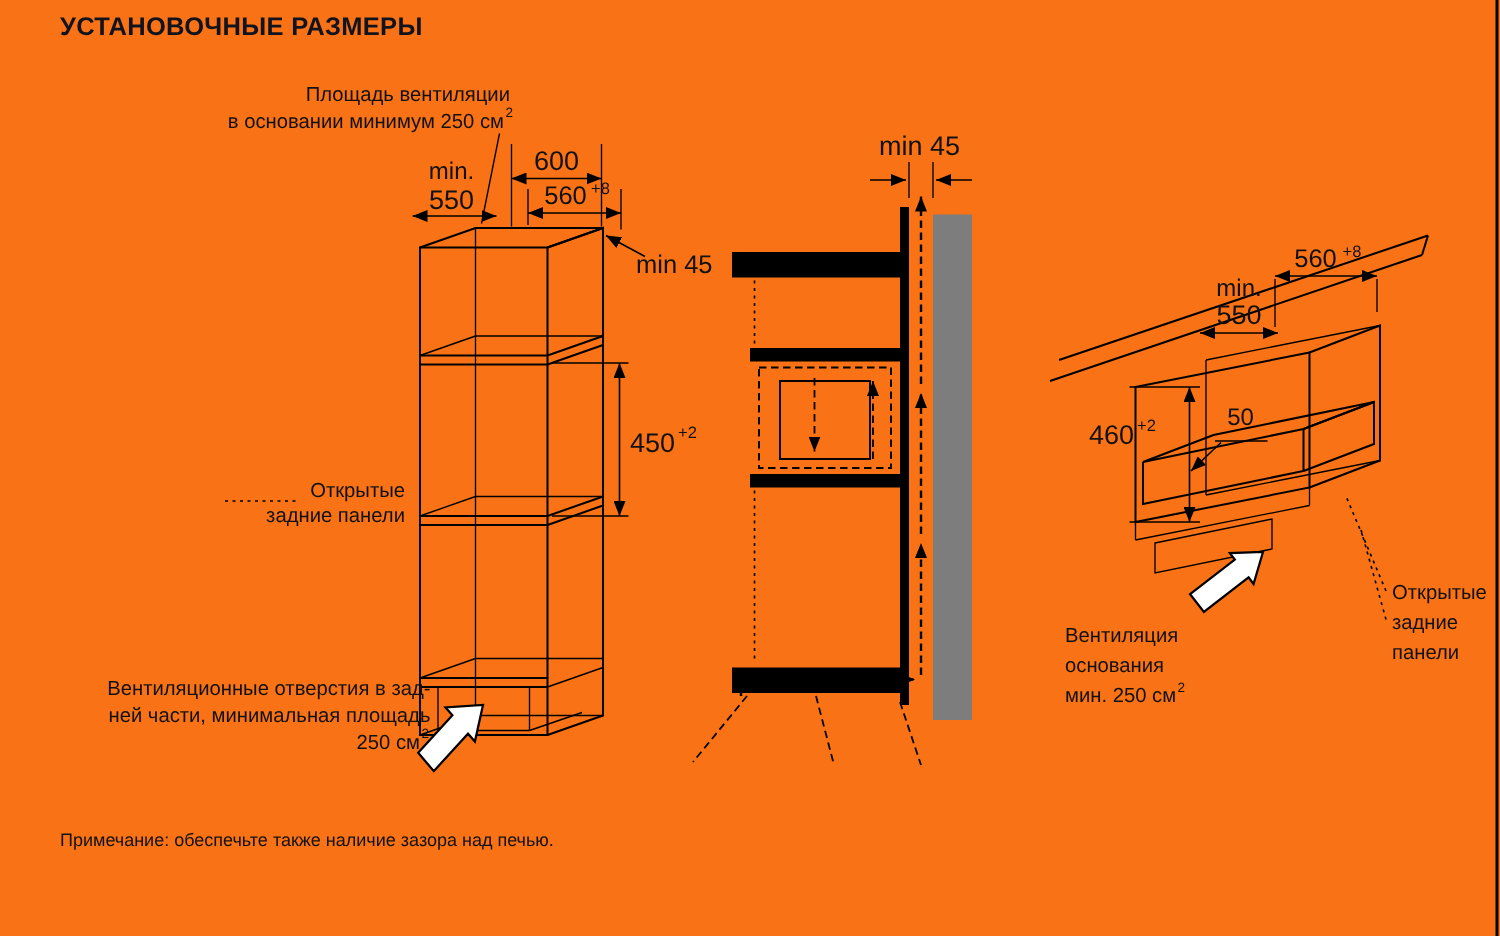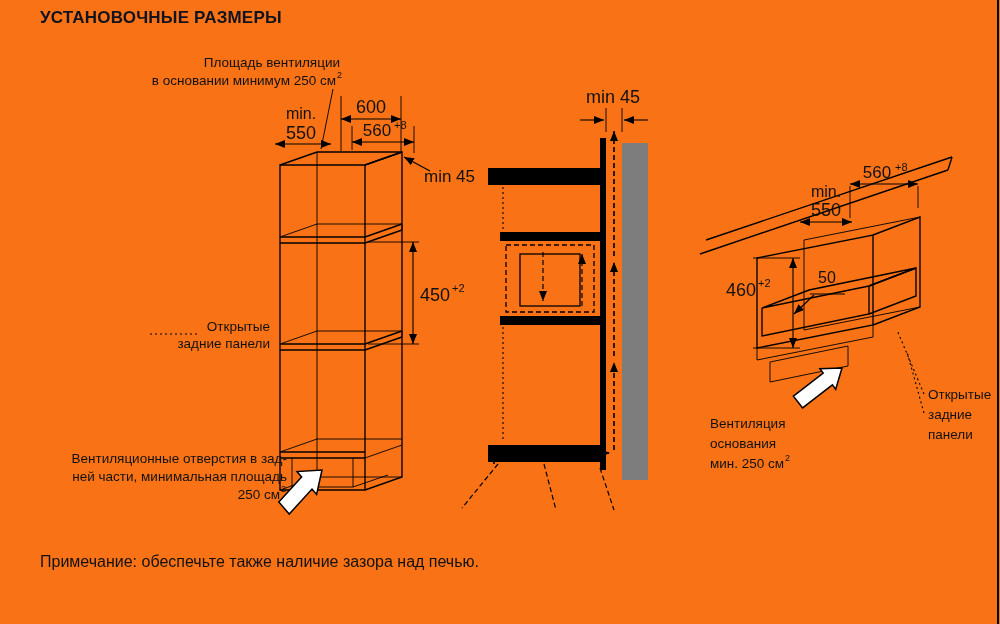--- a/index.html
+++ b/index.html
@@ -1,19 +1,19 @@
 <!DOCTYPE html>
 <html><head>
 <meta charset="utf-8">
 <style>
   html,body{margin:0;padding:0;background:#fff;}
   .page{position:relative;width:1000px;height:624px;background:#f97316;overflow:hidden;
         font-family:"Liberation Sans","DejaVu Sans",sans-serif;color:#111;}
   .title{position:absolute;left:40px;top:8px;font-size:17px;font-weight:bold;color:#11131f;letter-spacing:.2px;}
-  .note{position:absolute;left:40px;top:553px;font-size:16px;color:#111;}
+  .note{position:absolute;left:40px;top:553px;font-size:12px;color:#111;}
   .edge-line{position:absolute;right:1px;top:0;width:2px;height:100%;background:#000;}
   svg{position:absolute;left:0;top:0;}
   svg text{font-family:"Liberation Sans","DejaVu Sans",sans-serif;fill:#111;}
   .lbl{font-size:13.5px;}
   .dim18{font-size:18px;}
   .dim17{font-size:17px;}
   .dim16{font-size:16px;}
   .sup{font-size:11px;}
   .sup9{font-size:9px;}
   .mid{text-anchor:middle;}

